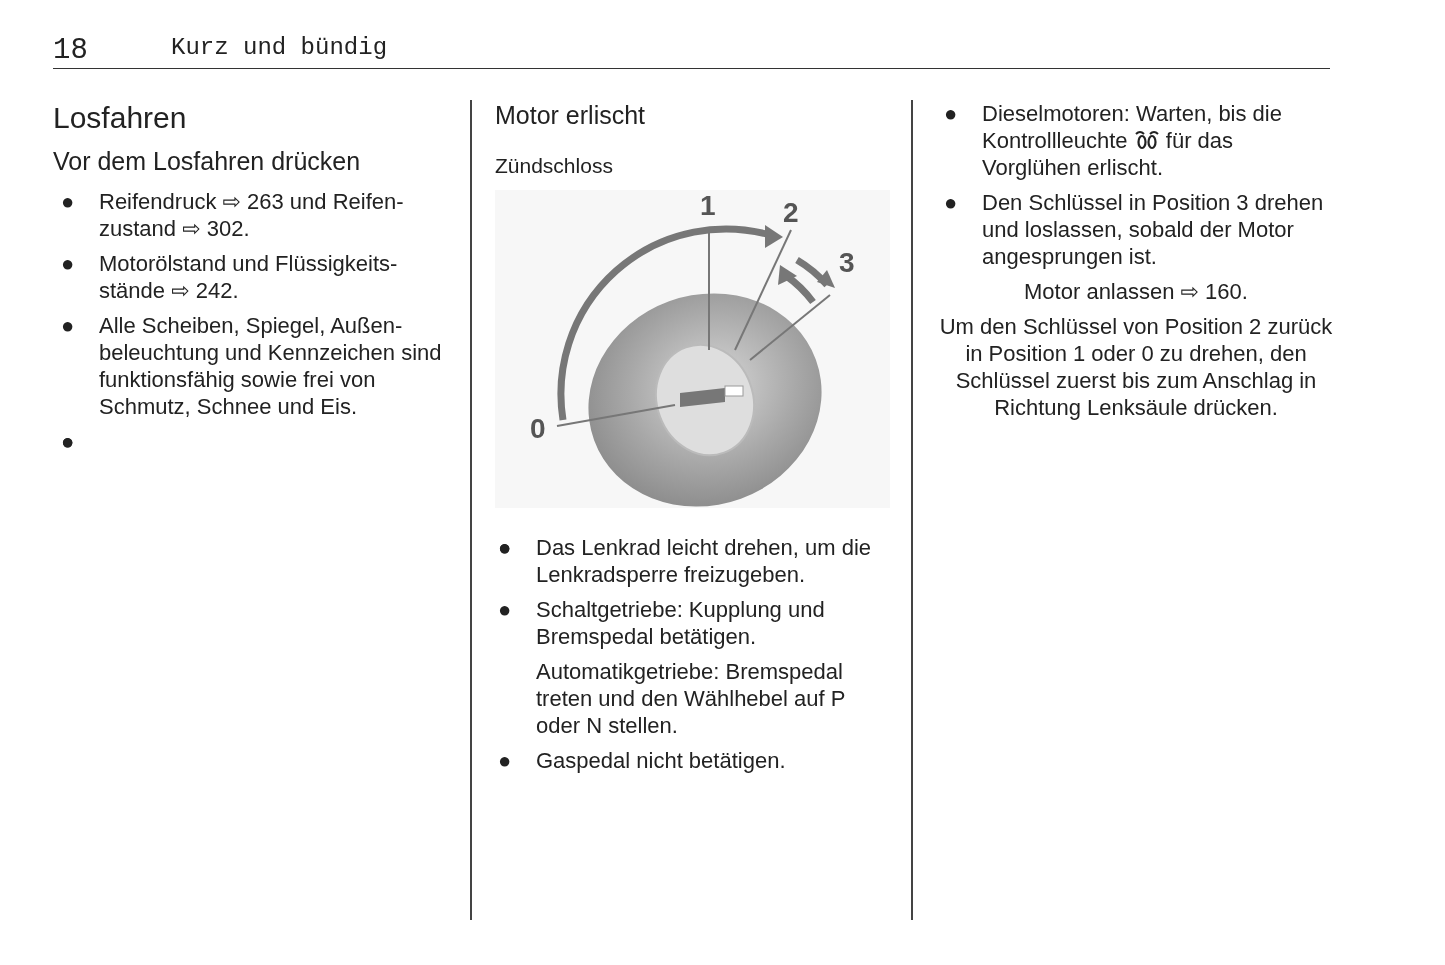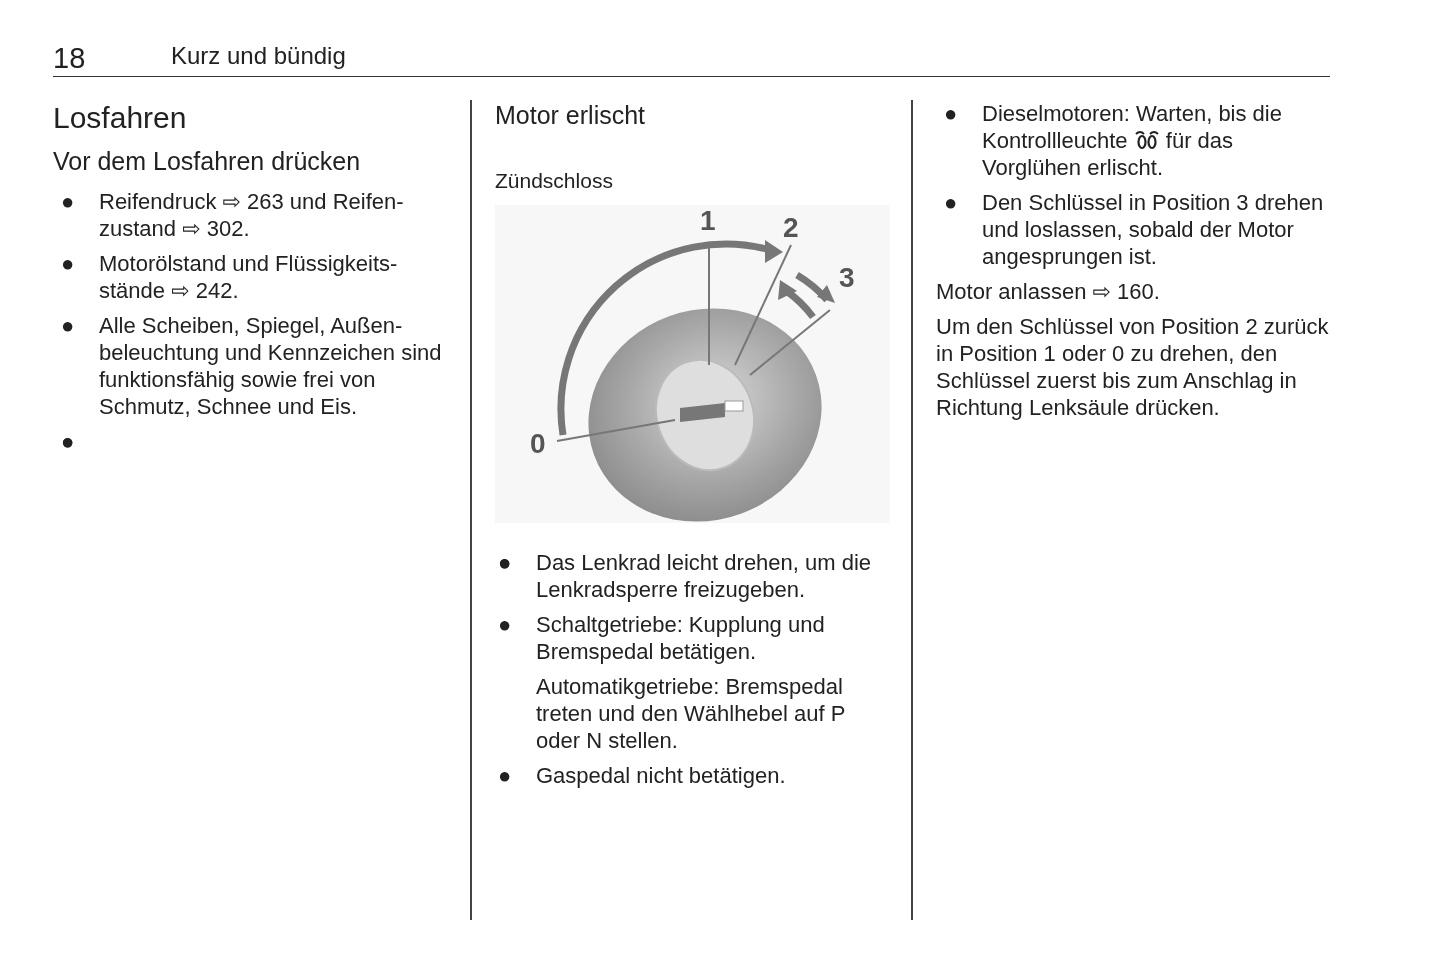--- a/index.html
+++ b/index.html
@@ -1,35 +1,35 @@
 <!DOCTYPE html>
 <html><head>
 <meta charset="utf-8">
 <style>
   html, body { margin:0; padding:0; background:#ffffff; }
   body { width:1445px; height:965px; position:relative; overflow:hidden;
          font-family:"Liberation Sans", sans-serif; color:#222222; }
-  .header { position:absolute; left:53px; top:40px; width:1277px; height:36px;
-            border-bottom:1.5px solid #333; }
+  .header { position:absolute; left:53px; top:32px; width:1277px; height:36px;
+            border-bottom:1.5px solid #333;font-family:Liberation Mono, monospace; }
   .page-num { position:absolute; left:0; top:2px; font-size:29px; }
   .running-title { position:absolute; left:118px; top:2px; font-size:24px; }
   .col { position:absolute; top:100px; }
   .col1 { left:53px; width:400px; }
   .col2 { left:495px; width:395px; }
   .col3 { left:936px; width:400px; }
   .vrule { position:absolute; top:100px; width:1.5px; height:820px; background:#444; }
   h1 { font-weight:normal; font-size:30px; margin:0 0 10px 0; line-height:36px; }
   h2 { font-weight:normal; font-size:25px; margin:0 0 12px 0; line-height:30px; }
   h3 { font-weight:normal; font-size:25px; margin:0 0 10px 0; line-height:30px; }
   h4 { font-weight:normal; font-size:21px; margin:0 0 10px 0; line-height:28px; }
   ul { list-style:none; margin:0; padding:0; }
   li { position:relative; padding-left:46px; font-size:22px; line-height:27px; margin-bottom:8px; }
   li .bullet { position:absolute; left:8px; top:0; font-size:22px; }
   li p { margin:8px 0 0 0; }
-  p.plain { font-size:22px; line-height:27px; margin:0 0 8px 0; }
+  p.plain { font-size:22px; line-height:27px; margin:0 0 8px 0;text-align:center; }
   .figure { width:395px; height:318px; background:#f7f7f7; margin:0 0 26px 0; position:relative; }
 </style>
 </head>
 <body>
 
 <div class="header">
   <span class="page-num">18</span>
   <span class="running-title">Kurz und bündig</span>
 </div>
 
@@ -43,21 +43,21 @@
     <li><span class="bullet">●</span><span>Reifendruck ⇨ 263 und Reifen-zustand ⇨ 302.</span></li>
     <li><span class="bullet">●</span><span>Motorölstand und Flüssigkeits-stände ⇨ 242.</span></li>
     <li><span class="bullet">●</span><span>Alle Scheiben, Spiegel, Außen-beleuchtung und Kennzeichen sind funktionsfähig sowie frei von Schmutz, Schnee und Eis.</span></li>
     <li><span class="bullet">●</span></li>
     <li><span class="bullet">●</span></li>
   </ul>
 </div>
 
 <div class="col col2">
   <h3>Motor erlischt</h3>
-  <h4 style="margin-top:37px;">Zündschloss</h4>
+  <h4 style="margin-top:22px;">Zündschloss</h4>
   <div class="figure">
     <svg width="395" height="318" viewBox="0 0 395 318">
       <defs>
         <radialGradient id="disc" cx="0.55" cy="0.45" r="0.6">
           <stop offset="0" stop-color="#d8d8d8"></stop>
           <stop offset="0.6" stop-color="#a8a8a8"></stop>
           <stop offset="1" stop-color="#8a8a8a"></stop>
         </radialGradient>
       </defs>
       <ellipse cx="210" cy="210" rx="118" ry="105" fill="url(#disc)" transform="rotate(-20 210 210)"></ellipse>

